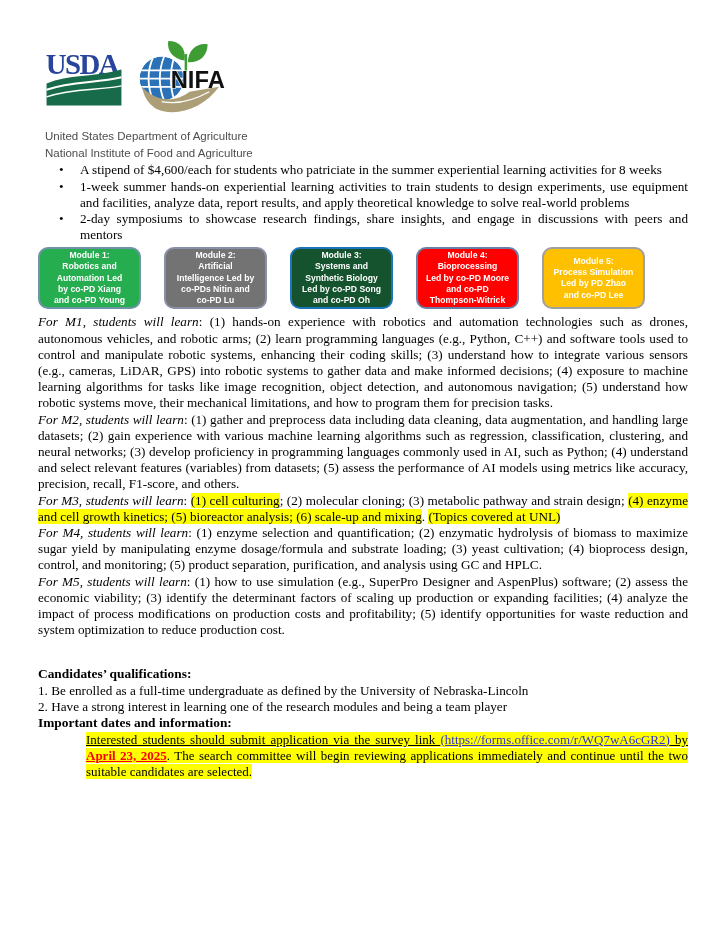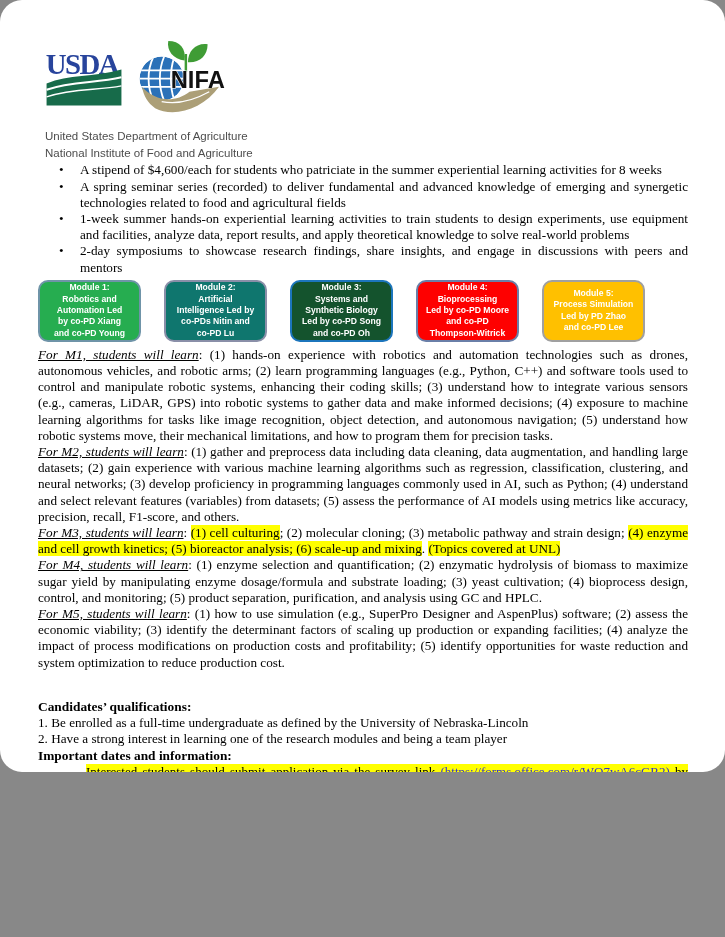--- a/index.html
+++ b/index.html
@@ -1,22 +1,22 @@
 <!DOCTYPE html>
 <html style="--hl: #FFFF00; --link: #3333CC; --red: #FF0000;"><head>
 <meta charset="utf-8">
 <style>
   :root{
     --hl:#FFFF00; --link:#3333CC; --red:#FF0000;
   }
   *{box-sizing:border-box;}
   html,body{margin:0;padding:0;background:#888;}
   .page{
-    width:725px;height:772px;background:#fff;margin:0 auto;position:relative;
-    font-family:"Liberation Serif",serif;color:#000;overflow:hidden;border-radius:22px;
+    width:725px;height:937px;background:#fff;margin:0 auto;position:relative;
+    font-family:"Liberation Serif",serif;color:#000;overflow:hidden;
   }
   
   .header{padding:36px 0 0 45px;}
   .logos{display:flex;align-items:flex-end;gap:14px;height:82px;}
   .agency{margin-top:10px;font-family:"Liberation Sans",sans-serif;
     font-size:11.5px;color:#4d4d4d;line-height:1.45;}
   
   .main{padding:0 37px 0 38px;}
   .doc-heading{font-size:13.4px;font-weight:bold;margin:0;line-height:16.2px;}
   .offer-heading{margin-top:26px;}
@@ -32,21 +32,21 @@
   .modules{display:flex;gap:23px;margin:4px 0 5px 0;width:562px;}
   .module-box{
     width:103px;height:62px;border-radius:10px;border:2px solid #7d8aa0;
     display:flex;align-items:center;justify-content:center;text-align:center;
     color:#fff;font-family:"Liberation Sans",sans-serif;font-weight:bold;
     font-size:8.6px;line-height:1.32;flex:0 0 auto;
   }
   .module-box .mtext{white-space:pre-line;padding:2px 3px;}
   
   .learn p{margin:0;text-align:justify;font-size:13.2px;line-height:16.2px;}
-  .seg-lead{font-style:italic;text-decoration:underline;}
+  .seg-lead{font-style:italic;}
   .seg-hl{background:var(--hl);}
   .seg-link{color:var(--link);text-decoration:underline;cursor:pointer;}
   .seg-red{color:var(--red);font-weight:bold;text-decoration:underline;}
   .seg-u{text-decoration:underline;}
   
   .quals{margin-top:28px;}
   .qual-item{font-size:13.2px;line-height:16.4px;}
   .important-para{margin:0;text-align:justify;font-size:13px;line-height:16.4px;padding-left:48px;}
 </style>
 </head>
@@ -87,34 +87,33 @@
       <div>United States Department of Agriculture</div>
       <div>National Institute of Food and Agriculture</div>
     </div>
   </div>
 
   <div class="main">
 
 
     <ul class="offer">
       <li>A stipend of $4,600/each for students who patriciate in the summer experiential learning activities for 8 weeks</li>
-      <li>A spring seminar series (recorded) to deliver fundamental and advanced knowledge of emerging and synergetic technologies related to food and agricultural fields</li>
       <li>1-week summer hands-on experiential learning activities to train students to design experiments, use equipment and facilities, analyze data, report results, and apply theoretical knowledge to solve real-world problems</li>
       <li>2-day symposiums to showcase research findings, share insights, and engage in discussions with peers and mentors</li>
     </ul>
 
     <div class="modules">
       <div class="module-box" style="background: rgb(38, 173, 80); border-color: rgb(111, 148, 168);">
         <div class="mtext">Module 1:
 Robotics and
 Automation Led
 by co-PD Xiang
 and co-PD Young</div>
       </div>
-      <div class="module-box" style="background: #0f766e; border-color: rgb(138, 143, 168);">
+      <div class="module-box" style="background: #737373; border-color: rgb(138, 143, 168);">
         <div class="mtext">Module 2:
 Artificial
 Intelligence Led by
 co-PDs Nitin and
 co-PD Lu</div>
       </div>
       <div class="module-box" style="background: #14532d; border-color: rgb(28, 117, 188);">
         <div class="mtext">Module 3:
 Systems and
 Synthetic Biology

